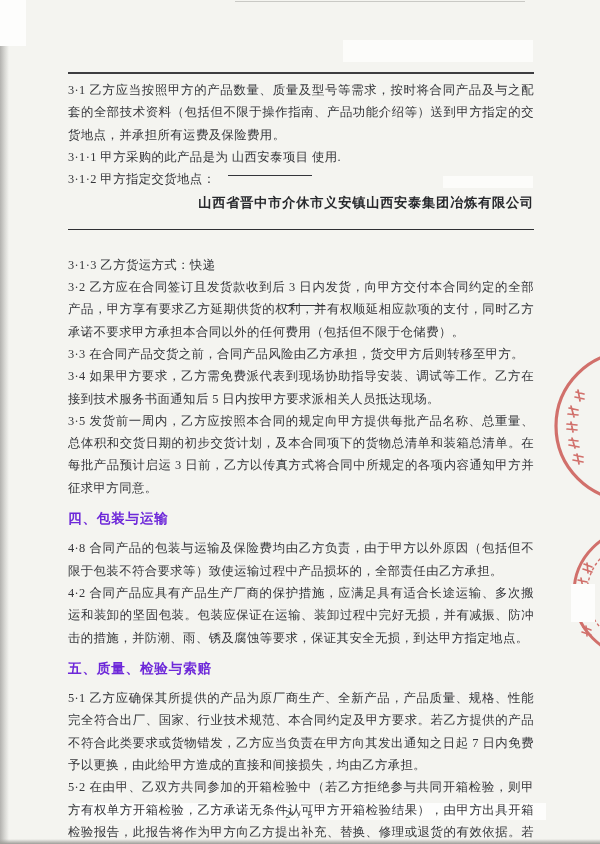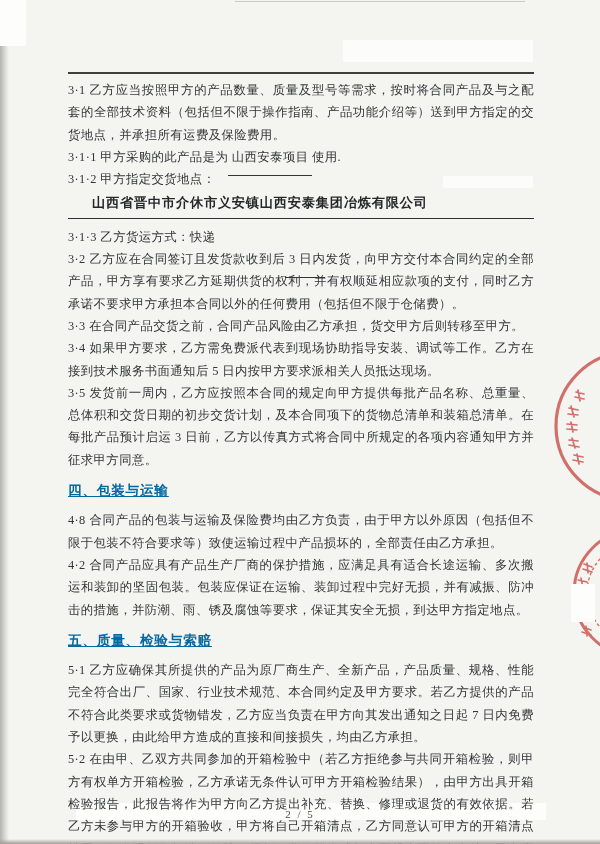--- a/index.html
+++ b/index.html
@@ -22,23 +22,23 @@
   .patch.p-company{left:443px;top:176px;width:90px;height:12px;}
   .patch.p-footer{left:76px;top:803px;width:470px;height:17px;background:#fdfdfc;}
   .patch.p-seal{left:571px;top:584px;width:24px;height:38px;z-index:3;background:#fdfdfc;}
   
   .top-rule{position:absolute;left:68px;right:66px;top:72px;height:2px;background:#3d3d40;z-index:2;}
   
   .doc{position:absolute;left:68px;right:66px;top:79px;z-index:2;
     font-size:12.4px;line-height:22.3px;letter-spacing:.4px;}
   .blk{margin:0;}
   .para{text-align:justify;text-align-last:left;}
-  .heading{font-weight:700;font-size:13.6px;color:#0369a1;margin:9px 0 7px;letter-spacing:.8px;text-decoration:underline;}
+  .heading{font-weight:700;font-size:13.6px;color:#6d28d9;margin:9px 0 7px;letter-spacing:.8px;}
   .company{font-weight:700;font-size:13.2px;color:#26272b;border-bottom:1.6px solid #2e2f33;
-    padding:0 0 3px 24px;margin:2px 0 7px;letter-spacing:.8px;}
+    padding:0 0 14px 24px;margin:2px 0 24px;letter-spacing:.8px;text-align:right;}
   .u{border-bottom:1.2px solid #34353a;padding-bottom:11px;}
   .b{font-weight:700;}
   
   .footer{position:absolute;left:0;bottom:24px;width:600px;text-align:center;z-index:2;
     font-size:11px;letter-spacing:2px;color:#4c4d52;}
   
   .seal{position:absolute;z-index:1;opacity:.8;}
   .seal.upper{left:548px;top:356px;}
   .seal.lower{left:550px;top:538px;}
 </style>

